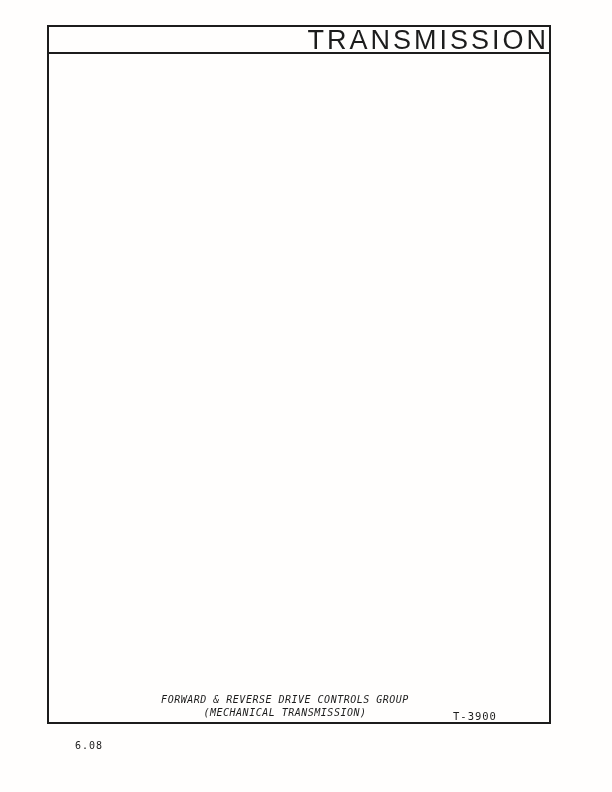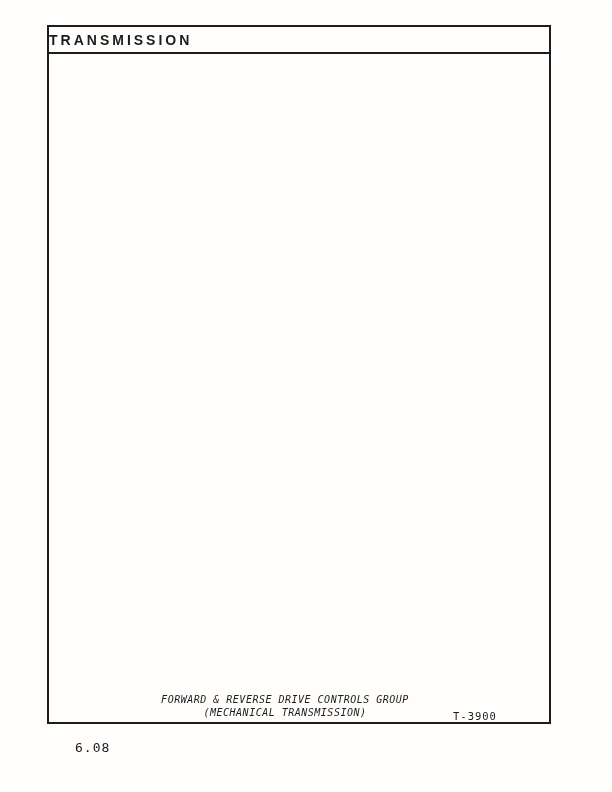--- a/index.html
+++ b/index.html
@@ -1,28 +1,28 @@
 <!DOCTYPE html>
 <html><head>
 <meta charset="utf-8">
 <style>
   html,body{margin:0;padding:0;background:#ffffff;}
   #page{position:relative;width:612px;height:792px;background:#fffefd;overflow:hidden;
         font-family:"DejaVu Sans Mono", monospace;color:#1c1c1c;}
   #frame{position:absolute;left:47px;top:25px;width:504px;height:699px;
          border:2px solid #1c1c1c;background:#fffefd;box-sizing:border-box;}
   #title-band{position:absolute;left:0;top:0;width:100%;height:27px;line-height:26px;
-              border-bottom:2px solid #1c1c1c;text-align:left;
-              font-family:"Liberation Sans", sans-serif;font-weight:bold;
-              font-size:14px;letter-spacing:3px;box-sizing:border-box;}
+              border-bottom:2px solid #1c1c1c;text-align:right;
+              font-family:"Liberation Sans", sans-serif;font-weight:normal;
+              font-size:27px;letter-spacing:3px;box-sizing:border-box;}
   #diagram-svg{position:absolute;left:0;top:0;width:612px;height:792px;}
   .caption{position:absolute;left:0;top:666px;width:472px;text-align:center;
            font-size:10px;line-height:13px;letter-spacing:0.5px;white-space:pre;font-style:italic;}
   .figref{position:absolute;left:404px;top:683px;font-size:10.5px;letter-spacing:1px;}
-  .pageno{position:absolute;left:75px;top:740px;font-size:13px;letter-spacing:1px;}
+  .pageno{position:absolute;left:75px;top:740px;font-size:10px;letter-spacing:1px;}
   
   .ln{fill:none;stroke:#1c1c1c;stroke-width:1.2;stroke-linecap:round;stroke-linejoin:round;}
   .wh{fill:#ffffff;stroke:#1c1c1c;stroke-width:1.2;stroke-linecap:round;stroke-linejoin:round;}
   .gy{fill:#ececec;stroke:#1c1c1c;stroke-width:1.2;}
   .hv{fill:none;stroke:#1c1c1c;stroke-width:2.6;stroke-linecap:round;}
   .tb{fill:none;stroke:#1c1c1c;stroke-linecap:round;stroke-linejoin:round;}
   .tw{fill:none;stroke:#ffffff;stroke-linecap:round;stroke-linejoin:round;}
   .callout-circle{fill:#ffffff;stroke:#1c1c1c;stroke-width:1.4;}
   .callout-text{fill:#1c1c1c;font-family:"DejaVu Sans Mono",monospace;}
   .leader{stroke:#1c1c1c;stroke-width:1.1;fill:none;}

